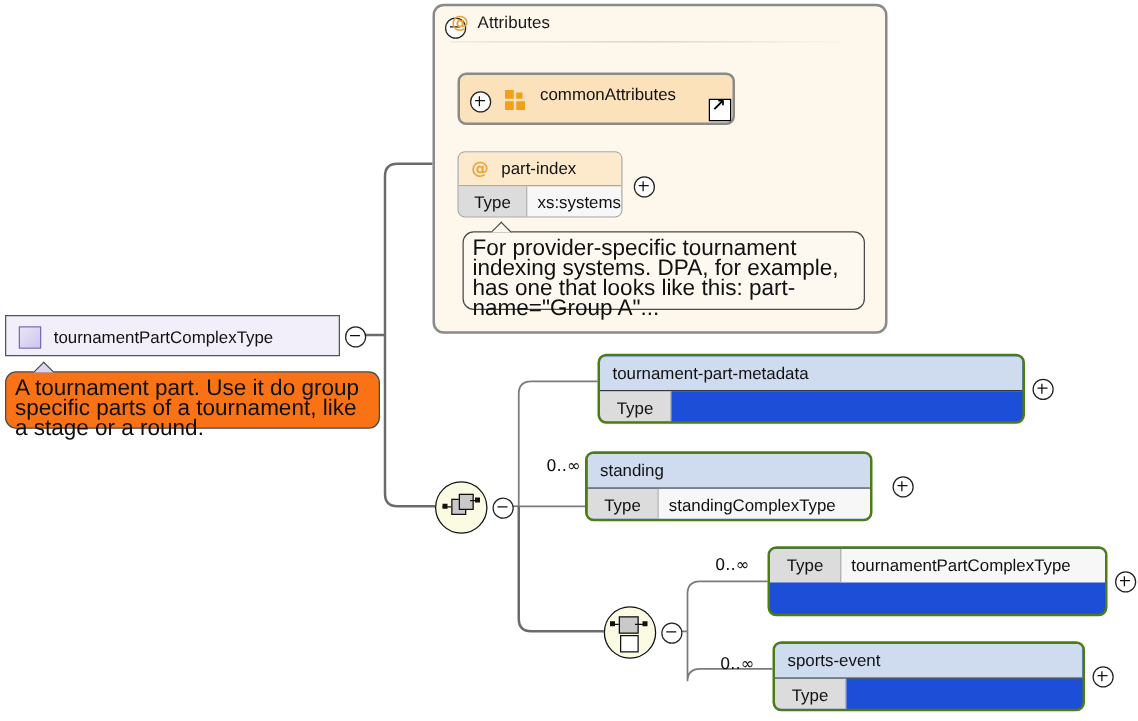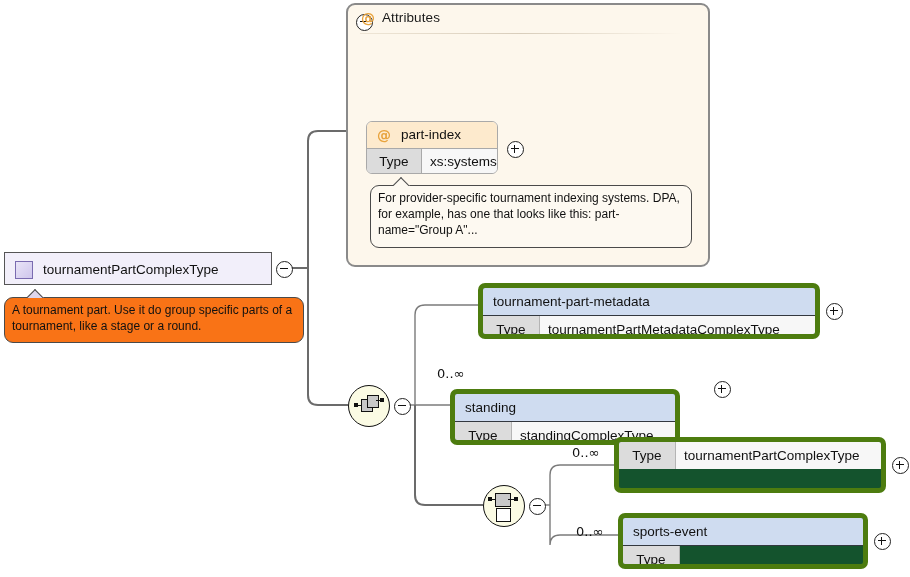--- a/index.html
+++ b/index.html
@@ -72,21 +72,21 @@
   .attrnode .row .k{
     width:54px;background:#dcdcdc;border-right:1px solid #a9a9a9;
     font-size:13.5px;line-height:25px;text-align:center;color:#111;
   }
   .attrnode .row .v{
     flex:1;background:#f7f7f7;font-size:13.5px;line-height:25px;
     padding-left:8px;color:#111;
   }
 
   
-  .elnode{border:5px solid #4d7c0f;border-radius:7px;background:#14532d;overflow:hidden;}
+  .elnode{border:2px solid #4d7c0f;border-radius:7px;background:#1d4ed8;overflow:hidden;}
   .elnode .hdr{
     background:#cfdcf0;height:27px;line-height:27px;
     font-size:13.5px;color:#111;padding-left:10px;
     border-bottom:1px solid #33383f;
   }
   .elnode .row{display:flex;height:27px;}
   .elnode .row .k{
     width:56px;background:#dcdcdc;border-right:1px solid #b4b4b4;
     font-size:13.5px;line-height:27px;text-align:center;color:#111;
   }
@@ -103,21 +103,21 @@
   .rootbox .sq{
     position:absolute;left:10px;top:8px;width:16px;height:16px;
     border:1px solid #7a6bb0;
     background:linear-gradient(135deg,#e9e4f7,#cfc6ec);
   }
   .rootbox .lbl{position:absolute;left:38px;top:0;font-size:13.5px;color:#111;}
 
   
   .bubble{
     border:1px solid #4a4a4a;border-radius:9px;
-    font-size:12px;color:#111;line-height:16px;padding:4px 7px;
+    font-size:18px;color:#111;line-height:16px;padding:4px 7px;
     box-sizing:border-box;
   }
   .bubble.purple{background:#f97316;}
   .bubble.cream{background:#fdf9f1;}
   .bubble .tail{
     position:absolute;width:18px;height:10px;top:-10px;left:22px;overflow:hidden;
   }
   .bubble .tail:before{
     content:"";position:absolute;left:1px;top:4px;width:13px;height:13px;
     background:inherit;border-left:1px solid #4a4a4a;border-top:1px solid #4a4a4a;
@@ -181,20 +181,31 @@
       <path d="M550,505 V545 Q550,535 560,535 H618"></path>
     </g>
   </svg>
 
   <div class="abs attr-panel" style="left:346px;top:3px;width:364px;height:264px;">
     <div class="tgl" style="left:8px;top:9px;"></div>
     <span class="at-glyph">@</span>
     <span class="attr-panel-title">Attributes</span>
     <div class="attr-sep"></div>
 
+    <div class="abs cab" style="left:18px;top:53px;width:222px;height:42px;">
+      <div class="tgl plus" style="left:8px;top:13px;"></div>
+      <span class="ag-icon">
+        <i class="a"></i>
+          <i class="b"></i>
+          <i class="c"></i>
+          <i class="d"></i>
+      </span>
+      <span class="cab-label">commonAttributes</span>
+      <span class="goto-arrow"></span>
+    </div>
 
     <div class="abs attrnode" style="left:18px;top:116px;width:132px;height:53px;">
       <div class="hdr">
         <span class="at">@</span>
         <span>part-index</span>
       </div>
       <div class="row">
         <span class="k">Type</span>
         <span class="v">xs:systems</span>
       </div>
@@ -225,27 +236,26 @@
     <span class="bx" style="left:18px;top:9px;width:10px;height:11px;"></span>
     <span class="ln" style="left:27px;top:14px;width:7px;"></span>
     <span class="dot" style="left:31px;top:12px;"></span>
   </div>
   <div class="tgl" style="left:394px;top:398px;"></div>
 
   <div class="abs elnode" style="left:478px;top:283px;width:342px;height:56px;">
     <div class="hdr">tournament-part-metadata</div>
     <div class="row">
       <span class="k">Type</span>
-      <span class="v">tournamentPartMetadataComplexType</span>
     </div>
   </div>
   <div class="tgl plus" style="left:826px;top:303px;"></div>
 
   <span class="occ" style="left:437px;top:366px;">0..∞</span>
-  <div class="abs elnode" style="left:450px;top:361px;width:230px;height:56px;margin-top:28px;">
+  <div class="abs elnode" style="left:468px;top:361px;width:230px;height:56px;">
     <div class="hdr">standing</div>
     <div class="row">
       <span class="k">Type</span>
       <span class="v">standingComplexType</span>
     </div>
   </div>
   <div class="tgl plus" style="left:714px;top:381px;"></div>
 
   <div class="comp" style="left:483px;top:485px;">
     <span class="ln" style="left:4px;top:13px;width:8px;"></span>

